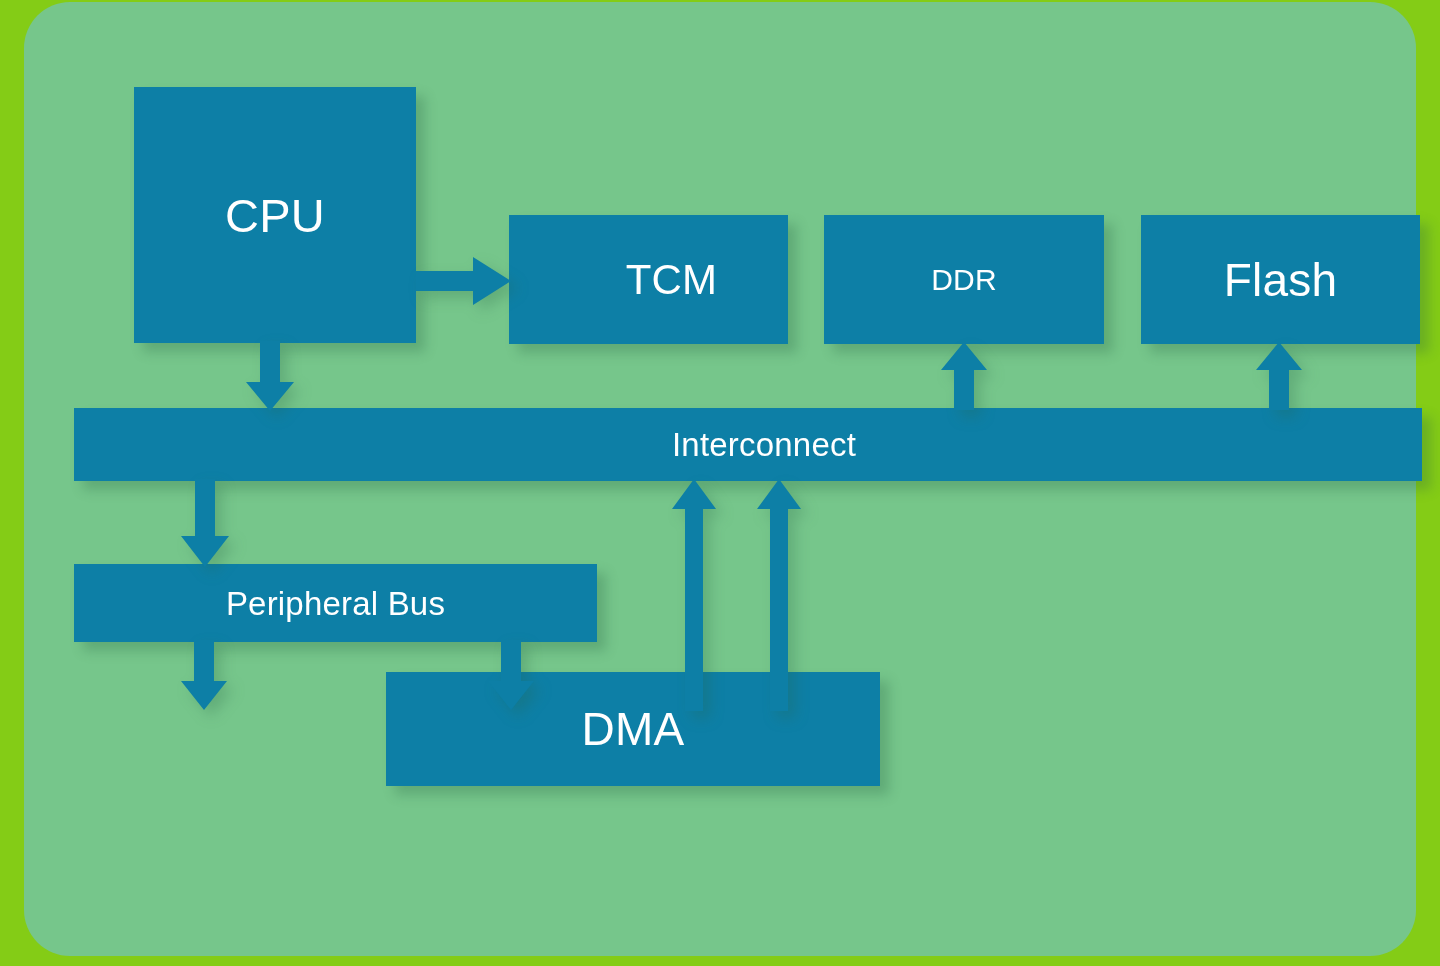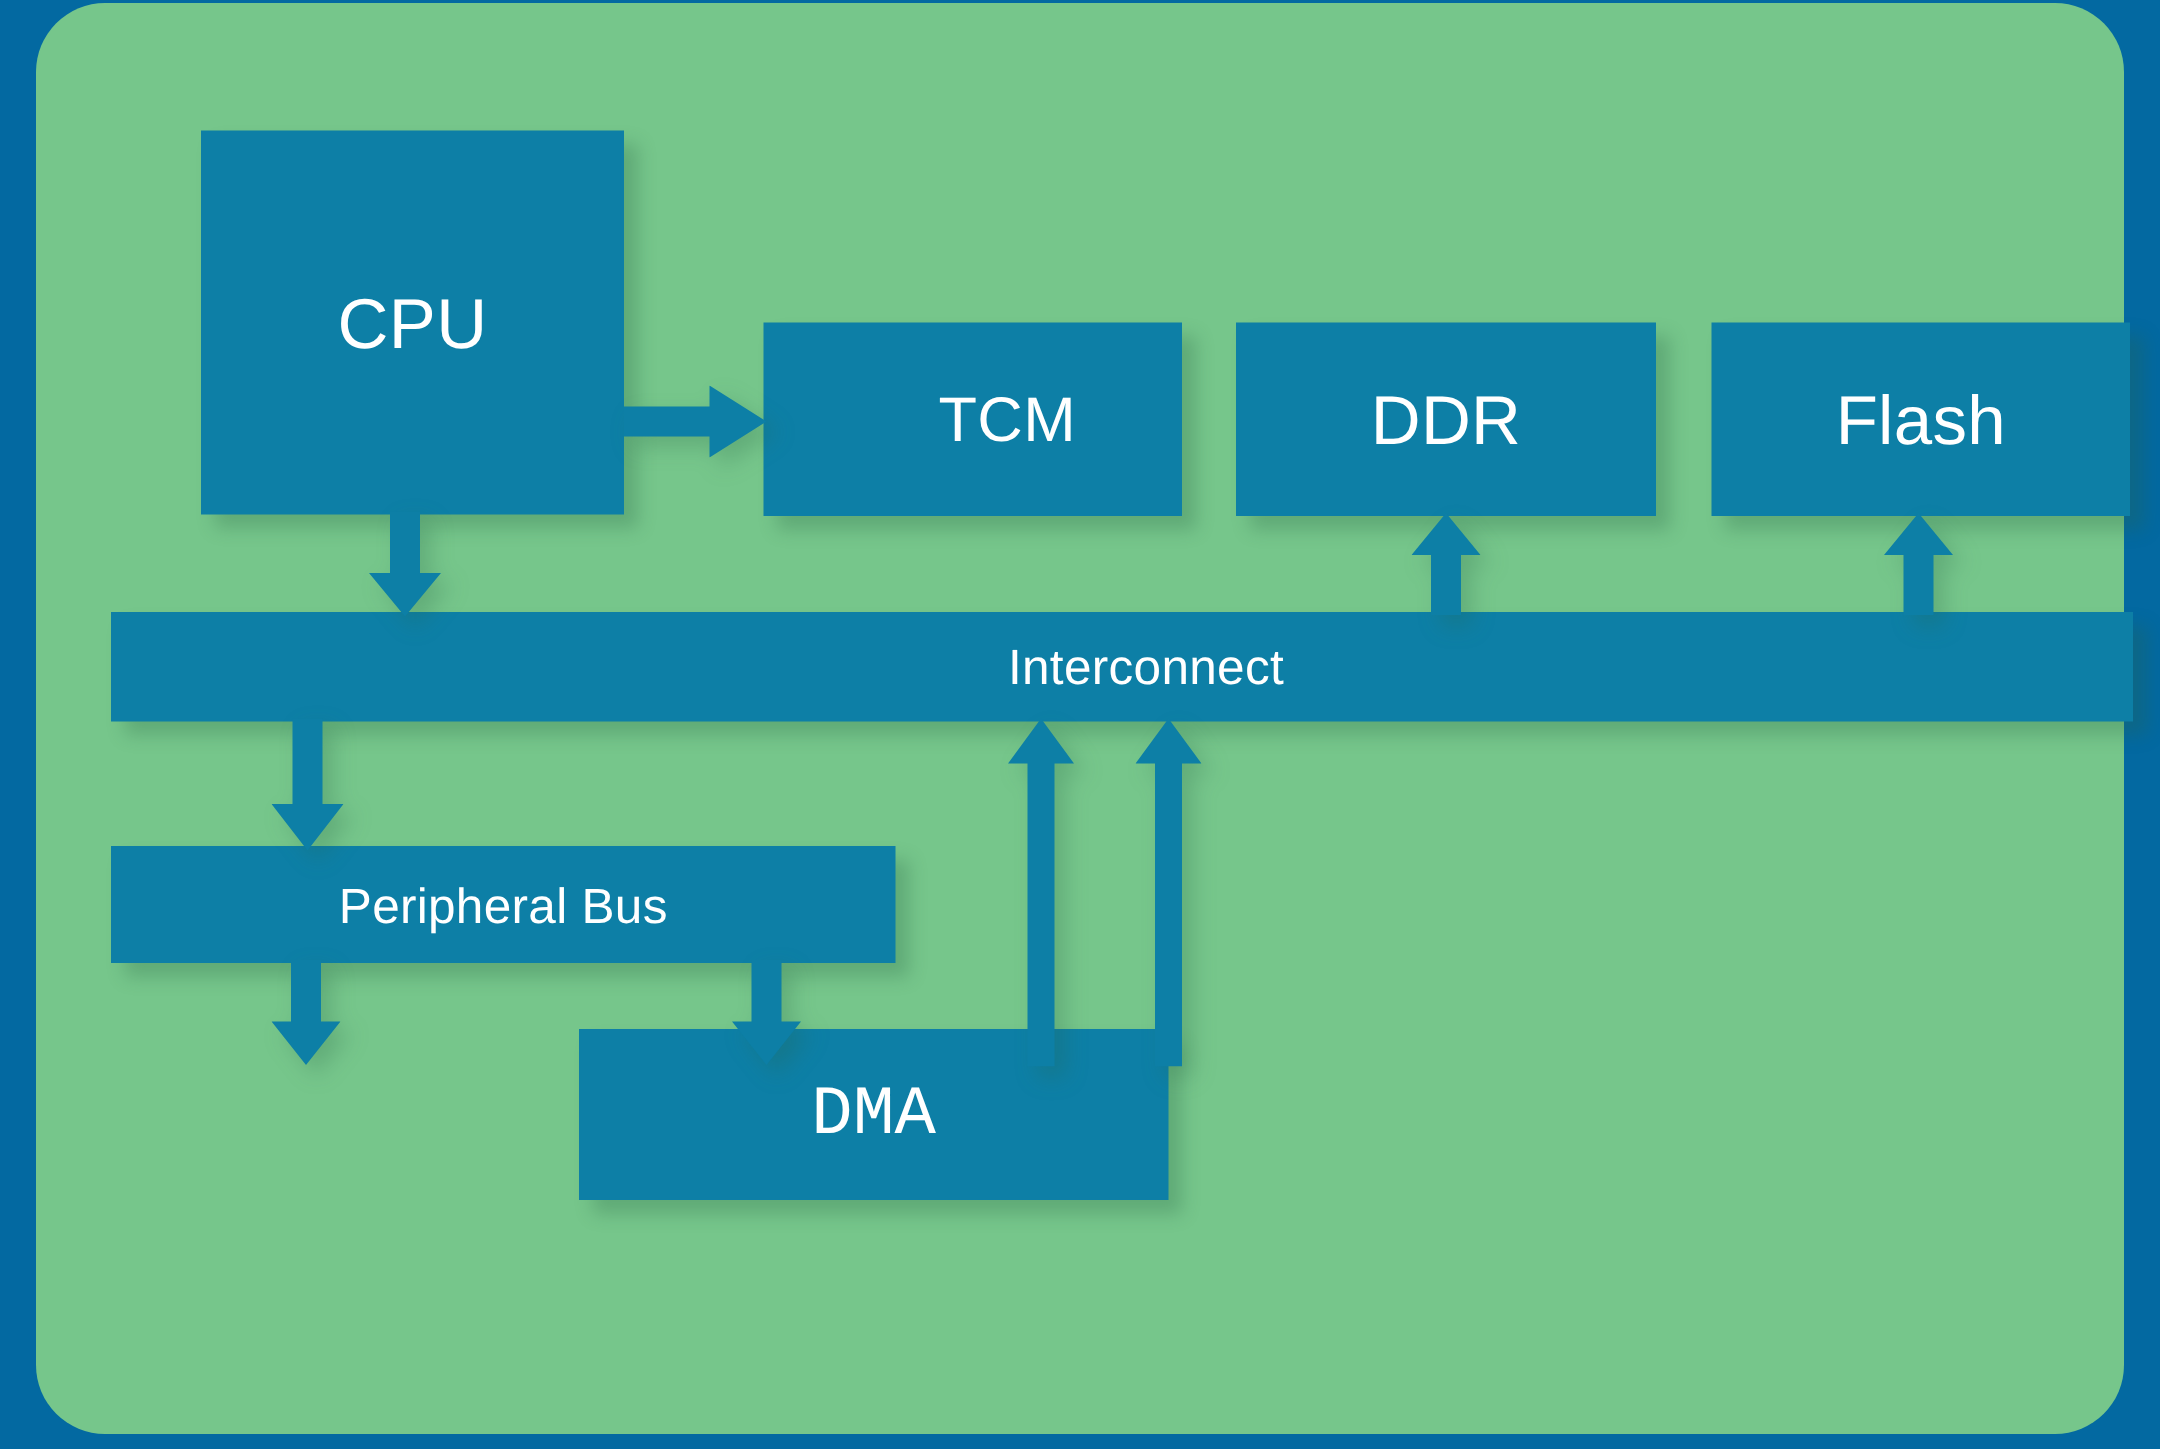--- a/index.html
+++ b/index.html
@@ -8,21 +8,21 @@
     padding: 0;
     background: #ffffff;
   }
   body {
     font-family: "Liberation Sans", sans-serif;
   }
   #stage {
     position: relative;
     width: 1440px;
     height: 966px;
-    background: #0369a1;
+    background: #84cc16;
     overflow: hidden;
   }
   #card {
     position: absolute;
     left: 24px;
     top: 2px;
     width: 1392px;
     height: 954px;
     background: #76c68b;
     border-radius: 46px;
@@ -44,35 +44,35 @@
     font-weight: 400;
   }
   
   #blk-cpu   { left: 110px; top: 85px;  width: 282px; height: 256px; }
   #blk-cpu .lbl   { font-size: 47px; }
 
   #blk-tcm   { left: 485px; top: 213px; width: 279px; height: 129px; }
   #blk-tcm .lbl   { font-size: 42px; margin-left: 46px; }
 
   #blk-ddr   { left: 800px; top: 213px; width: 280px; height: 129px; }
-  #blk-ddr .lbl   { font-size: 46px; }
+  #blk-ddr .lbl   { font-size: 30px; }
 
   #blk-flash { left: 1117px; top: 213px; width: 279px; height: 129px; }
   #blk-flash .lbl { font-size: 46px; }
 
   #blk-interconnect { left: 50px; top: 406px; width: 1348px; height: 73px; padding-left: 32px; }
   #blk-interconnect .lbl { font-size: 33px; }
 
   #blk-perbus { left: 50px; top: 562px; width: 523px; height: 78px; }
   #blk-perbus .lbl { font-size: 33px; }
 
   #blk-uart  { left: 55px;  top: 706px; width: 261px; height: 112px; }
   #blk-uart .lbl  { font-size: 44px; }
 
-  #blk-dma   { left: 362px; top: 684px; width: 393px; height: 114px; font-family: Liberation Mono, monospace; }
+  #blk-dma   { left: 362px; top: 670px; width: 494px; height: 114px; }
   #blk-dma .lbl   { font-size: 46px; }
 
   
   .arrow {
     position: absolute;
     filter: drop-shadow(7px 7px 7px rgba(40, 100, 70, 0.26));
   }
   .arrow svg { display: block; }
   .arrow svg polygon,
   .arrow svg path { fill: #0d7fa6; }

